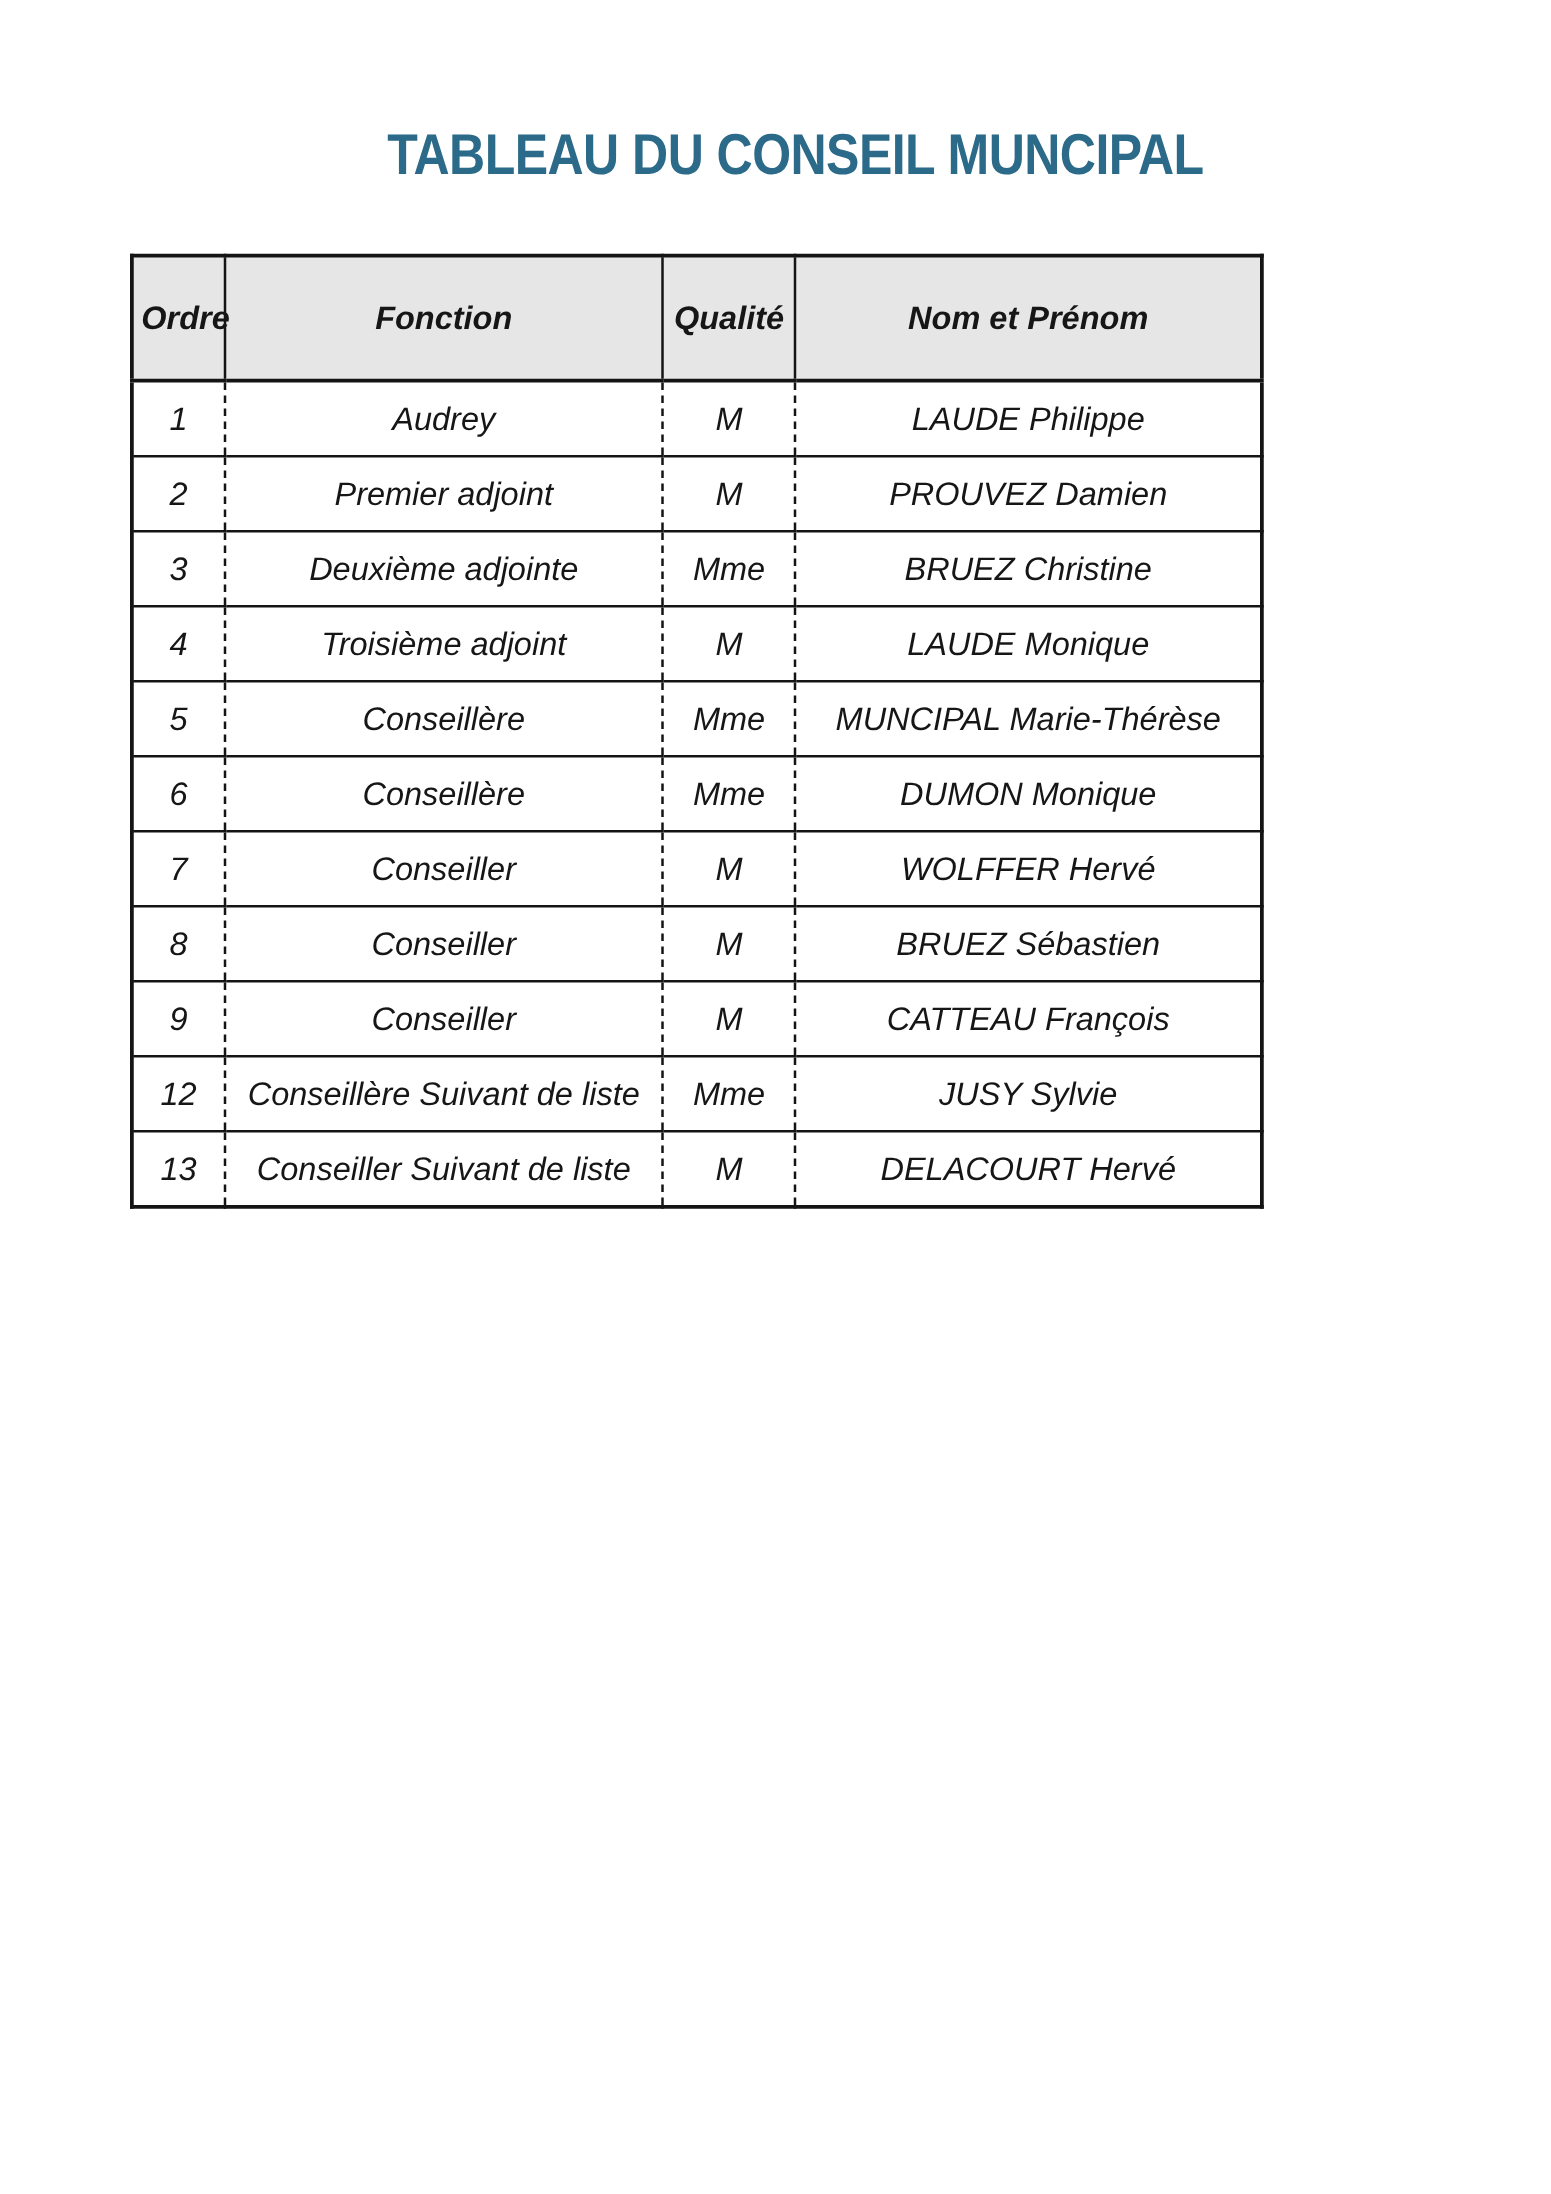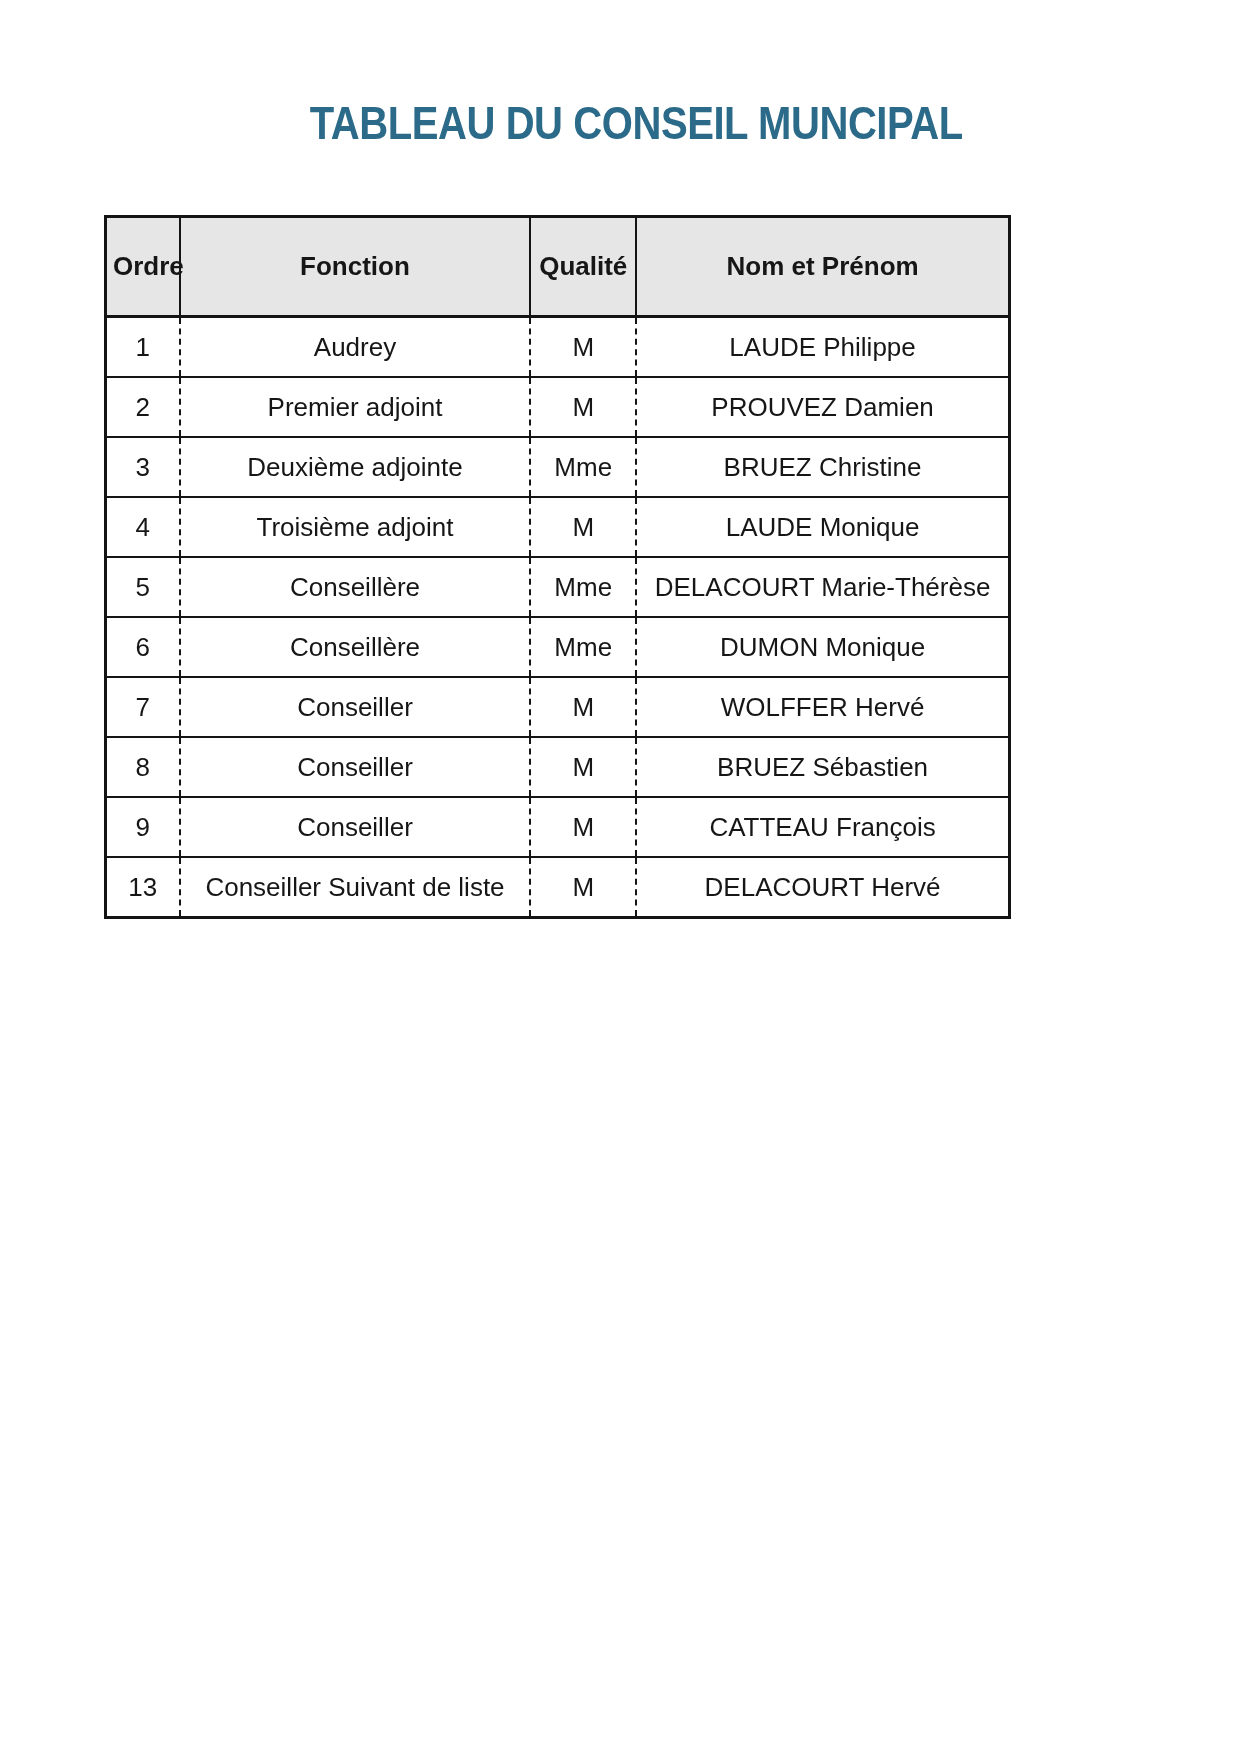--- a/index.html
+++ b/index.html
@@ -24,25 +24,26 @@
   .title-wrap span{
     display:inline-block;
     font-size:46px;font-weight:bold;
     color:var(--title-color);
     letter-spacing:-0.5px;
     transform:scaleX(0.87);
     transform-origin:50% 50%;
     white-space:nowrap;
   }
   table.council{
-    position:absolute;left:104px;top:215px;
+    position:absolute;left:104px;top:203px;
     width:907px;
     border-collapse:collapse;
     table-layout:fixed;
     border:3px solid var(--border-color);
+    font-style:italic;
   }
   table.council th{
     background:var(--header-bg);
     border:2px solid var(--border-color);
     border-bottom-width:3px;
     height:97px;
     font-size:26px;font-weight:bold;
     color:var(--text-color);
     text-align:center;vertical-align:middle;
     padding:0 6px;
@@ -110,21 +111,21 @@
       <td>4</td>
       <td>Troisième adjoint</td>
       <td>M</td>
       <td>LAUDE Monique</td>
     </tr>
 
     <tr>
       <td>5</td>
       <td>Conseillère</td>
       <td>Mme</td>
-      <td>DELACOURT Marie-Thérèse</td>
+      <td>MUNCIPAL Marie-Thérèse</td>
     </tr>
 
     <tr>
       <td>6</td>
       <td>Conseillère</td>
       <td>Mme</td>
       <td>DUMON Monique</td>
     </tr>
 
     <tr>
@@ -143,20 +144,26 @@
 
     <tr>
       <td>9</td>
       <td>Conseiller</td>
       <td>M</td>
       <td>CATTEAU François</td>
     </tr>
 
 
 
+    <tr>
+      <td>12</td>
+      <td>Conseillère Suivant de liste</td>
+      <td>Mme</td>
+      <td>JUSY Sylvie</td>
+    </tr>
 
     <tr>
       <td>13</td>
       <td>Conseiller Suivant de liste</td>
       <td>M</td>
       <td>DELACOURT Hervé</td>
     </tr>
   </tbody>
   </table>
 

